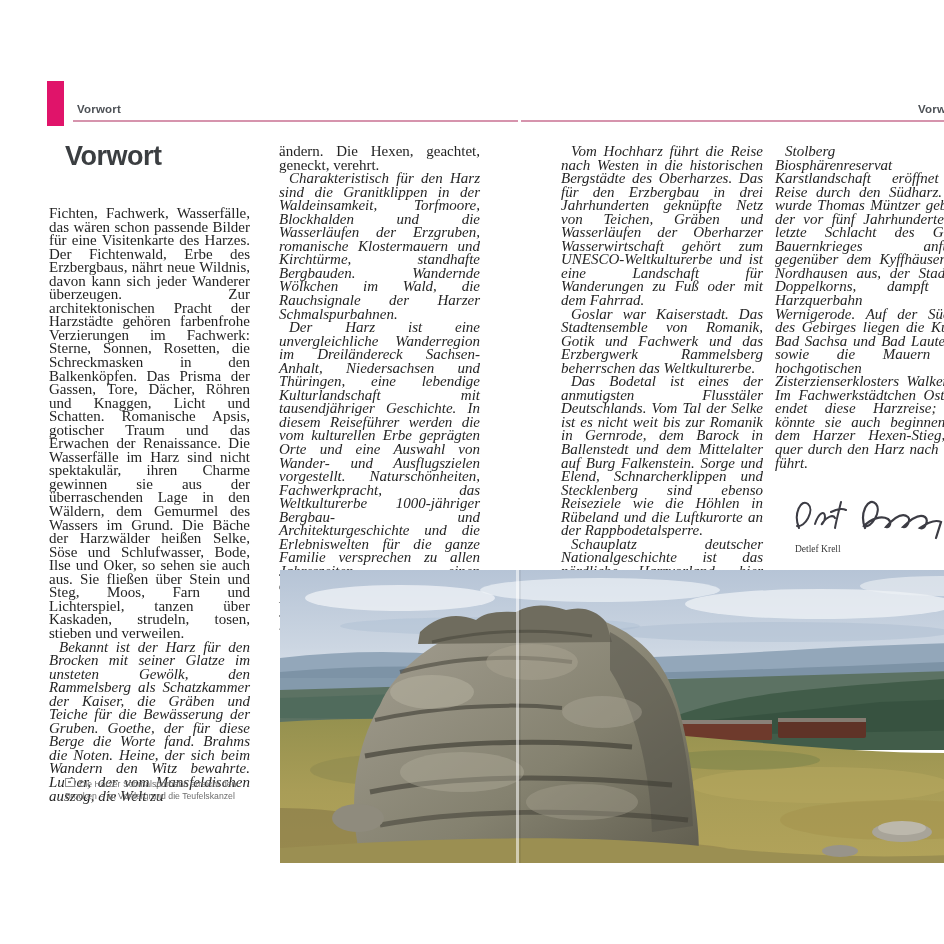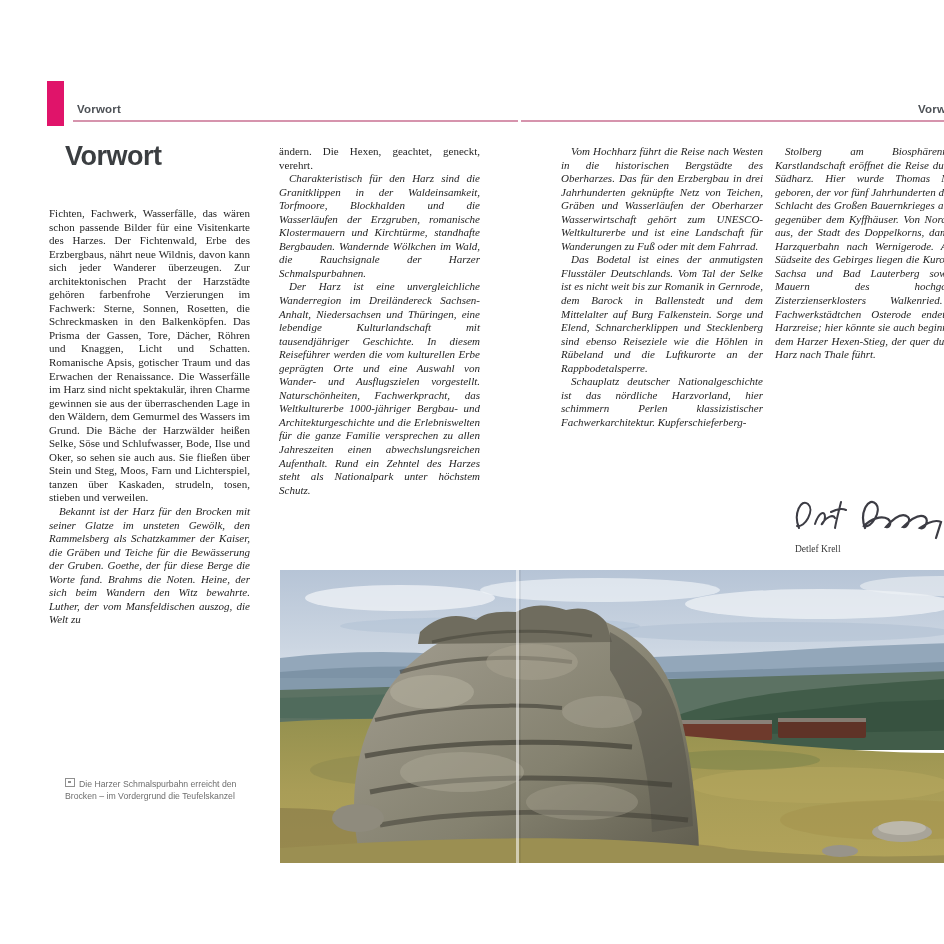--- a/index.html
+++ b/index.html
@@ -14,21 +14,21 @@
              font-size:11.5px;color:#4d5156;letter-spacing:.2px;}
   .hdr-label-left{left:30px;}
   .hdr-label-right{right:29px;}
   .hdr-rule{top:120px;height:2px;background:#d694ad;}
   .rule-left{left:26px;width:445px;}
   .rule-right{left:474px;width:443px;}
   
   .page-title{left:18px;top:141px;font-family:"Liberation Sans",sans-serif;
               font-weight:bold;font-size:27px;color:#3b3e41;letter-spacing:-.5px;}
   
-  .col{font-size:11px;line-height:13.55px;text-align:justify;color:#242424;
+  .col{font-size:15px;line-height:13.55px;text-align:justify;color:#242424;
        hyphens:auto;-webkit-hyphens:auto;}
   .col p{margin:0;}
   .col p.indent{text-indent:10px;font-style:italic;}
   .col1{left:2px;top:207px;width:201px;height:508px;}
   .col2{left:232px;top:145px;width:201px;height:400px;}
   .col3{left:514px;top:145px;width:202px;height:420px;}
   .col4{left:728px;top:145px;width:203px;height:340px;}
   
   .caption{left:18px;top:778px;width:188px;font-family:"Liberation Sans",sans-serif;
            font-size:8.7px;line-height:11.6px;color:#6e6e6e;text-align:left;}
@@ -60,20 +60,21 @@
     <p>Fichten, Fachwerk, Wasserfälle, das wären schon passende Bilder für eine Visitenkarte des Harzes. Der Fichtenwald, Erbe des Erzbergbaus, nährt neue Wildnis, davon kann sich jeder Wanderer überzeugen. Zur architektonischen Pracht der Harzstädte gehören farbenfrohe Verzierungen im Fachwerk: Sterne, Sonnen, Rosetten, die Schreckmasken in den Balkenköpfen. Das Prisma der Gassen, Tore, Dächer, Röhren und Knaggen, Licht und Schatten. Romanische Apsis, gotischer Traum und das Erwachen der Renaissance. Die Wasserfälle im Harz sind nicht spektakulär, ihren Charme gewinnen sie aus der überraschenden Lage in den Wäldern, dem Gemurmel des Wassers im Grund. Die Bäche der Harzwälder heißen Selke, Söse und Schlufwasser, Bode, Ilse und Oker, so sehen sie auch aus. Sie fließen über Stein und Steg, Moos, Farn und Lichterspiel, tanzen über Kaskaden, strudeln, tosen, stieben und verweilen.</p>
     <p class="indent">Bekannt ist der Harz für den Brocken mit seiner Glatze im unsteten Gewölk, den Rammelsberg als Schatzkammer der Kaiser, die Gräben und Teiche für die Bewässerung der Gruben. Goethe, der für diese Berge die Worte fand. Brahms die Noten. Heine, der sich beim Wandern den Witz bewahrte. Luther, der vom Mansfeldischen auszog, die Welt zu</p>
   </div>
   <div class="abs col col2">
     <p>ändern. Die Hexen, geachtet, geneckt, verehrt.</p>
     <p class="indent">Charakteristisch für den Harz sind die Granitklippen in der Waldeinsamkeit, Torfmoore, Blockhalden und die Wasserläufen der Erzgruben, romanische Klostermauern und Kirchtürme, standhafte Bergbauden. Wandernde Wölkchen im Wald, die Rauchsignale der Harzer Schmalspurbahnen.</p>
     <p class="indent">Der Harz ist eine unvergleichliche Wanderregion im Dreiländereck Sachsen-Anhalt, Niedersachsen und Thüringen, eine lebendige Kulturlandschaft mit tausendjähriger Geschichte. In diesem Reiseführer werden die vom kulturellen Erbe geprägten Orte und eine Auswahl von Wander- und Ausflugszielen vorgestellt. Naturschönheiten, Fachwerkpracht, das Weltkulturerbe 1000-jähriger Bergbau- und Architekturgeschichte und die Erlebniswelten für die ganze Familie versprechen zu allen Jahreszeiten einen abwechslungsreichen Aufenthalt. Rund ein Zehntel des Harzes steht als Nationalpark unter höchstem Schutz.</p>
   </div>
   <div class="abs col col3">
     <p class="indent">Vom Hochharz führt die Reise nach Westen in die historischen Bergstädte des Oberharzes. Das für den Erzbergbau in drei Jahrhunderten geknüpfte Netz von Teichen, Gräben und Wasserläufen der Oberharzer Wasserwirtschaft gehört zum UNESCO-Weltkulturerbe und ist eine Landschaft für Wanderungen zu Fuß oder mit dem Fahrrad.</p>
+    <p class="indent">Goslar war Kaiserstadt. Das Stadtensemble von Romanik, Gotik und Fachwerk und das Erzbergwerk Rammelsberg beherrschen das Weltkulturerbe.</p>
     <p class="indent">Das Bodetal ist eines der anmutigsten Flusstäler Deutschlands. Vom Tal der Selke ist es nicht weit bis zur Romanik in Gernrode, dem Barock in Ballenstedt und dem Mittelalter auf Burg Falkenstein. Sorge und Elend, Schnarcherklippen und Stecklenberg sind ebenso Reiseziele wie die Höhlen in Rübeland und die Luftkurorte an der Rappbodetalsperre.</p>
     <p class="indent">Schauplatz deutscher Nationalgeschichte ist das nördliche Harzvorland, hier schimmern Perlen klassizistischer Fachwerkarchitektur. Kupferschieferberg-</p>
   </div>
   <div class="abs col col4">
     <p class="indent">Stolberg am Biosphärenreservat Karstlandschaft eröffnet die Reise durch den Südharz. Hier wurde Thomas Müntzer geboren, der vor fünf Jahrhunderten die letzte Schlacht des Großen Bauernkrieges anführte, gegenüber dem Kyffhäuser. Von Nordhausen aus, der Stadt des Doppelkorns, dampft die Harzquerbahn nach Wernigerode. Auf der Südseite des Gebirges liegen die Kurorte Bad Sachsa und Bad Lauterberg sowie die Mauern des hochgotischen Zisterzienserklosters Walkenried. Im Fachwerkstädtchen Osterode endet diese Harzreise; hier könnte sie auch beginnen, auf dem Harzer Hexen-Stieg, der quer durch den Harz nach Thale führt.</p>
   </div>
 
   <div class="abs caption"><span class="cap-icon"></span><span>Die Harzer Schmalspurbahn erreicht den Brocken – im Vordergrund die Teufelskanzel</span></div>
 
   <div class="abs signature">

